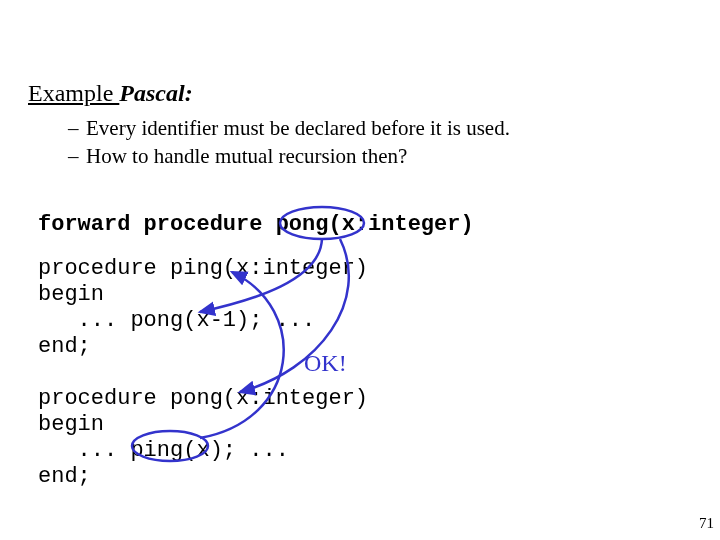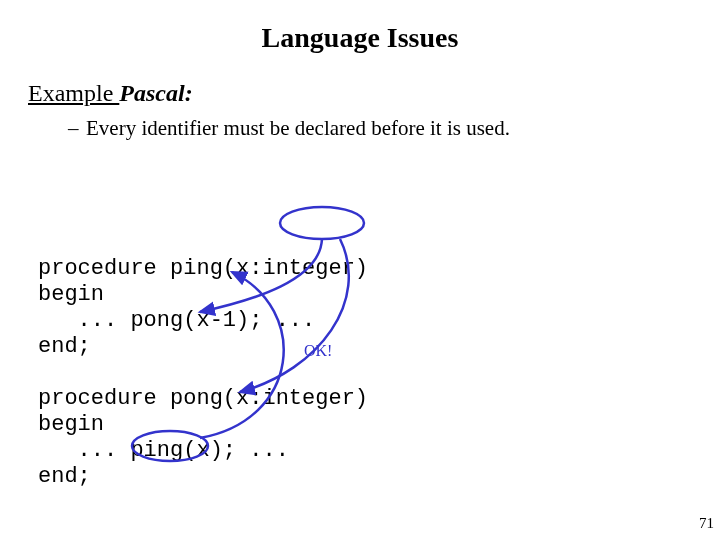--- a/index.html
+++ b/index.html
@@ -50,24 +50,24 @@
     font-size: 22px;
     line-height: 1.18;
     white-space: pre;
     position: absolute;
     left: 38px;
   }
   .code-forward { top: 212px; font-weight: bold; }
   .code-body { top: 256px; }
   .annotation-ok {
     position: absolute;
-    top: 342px;
+    top: 350px;
     left: 304px;
     font-family: "Times New Roman", Times, serif;
-    font-size: 16px;
+    font-size: 24px;
     color: #3333cc;
   }
   .pagenum {
     position: absolute;
     bottom: 8px;
     right: 6px;
     font-size: 15px;
     font-family: "Times New Roman", Times, serif;
     text-align: right;
   }
@@ -78,30 +78,31 @@
     width: 720px;
     height: 540px;
     pointer-events: none;
   }
 </style>
 </head>
 <body>
 
 <div class="slide">
 
-  <div class="title">Language Issues</div>
 
   <div class="subtitle">
     <span class="plain">Example </span><span class="bold">Pascal:</span>
   </div>
 
   <div class="bullets">
     <div class="row"><span class="dash">–</span><span>Every identifier must be declared before it is used.</span></div>
+    <div class="row"><span class="dash">–</span><span>How to handle mutual recursion then?</span></div>
   </div>
 
+  <div class="code code-forward">forward procedure pong(x:integer)</div>
   <div class="code code-body">procedure ping(x:integer)
 begin
    ... pong(x-1); ...
 end;
 
 procedure pong(x:integer)
 begin
    ... ping(x); ...
 end;</div>
 

